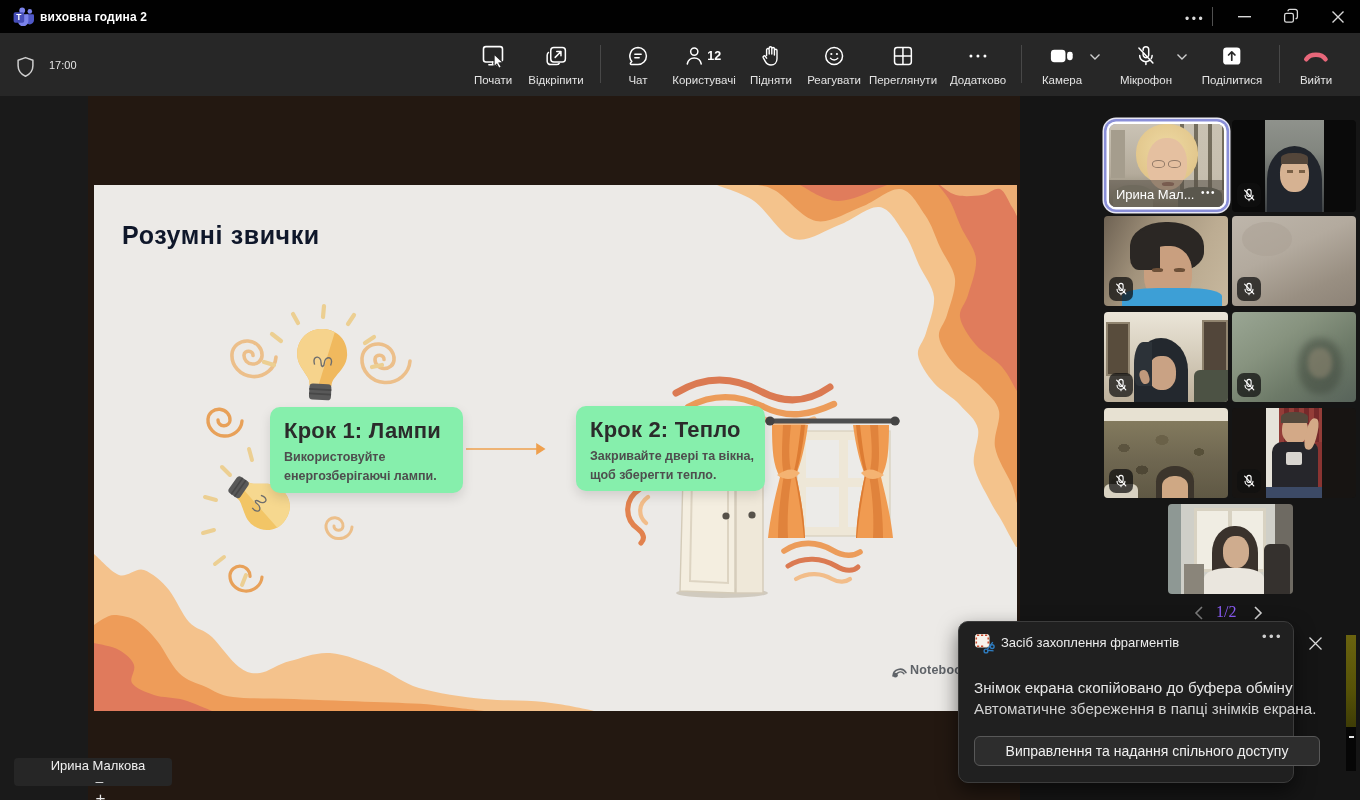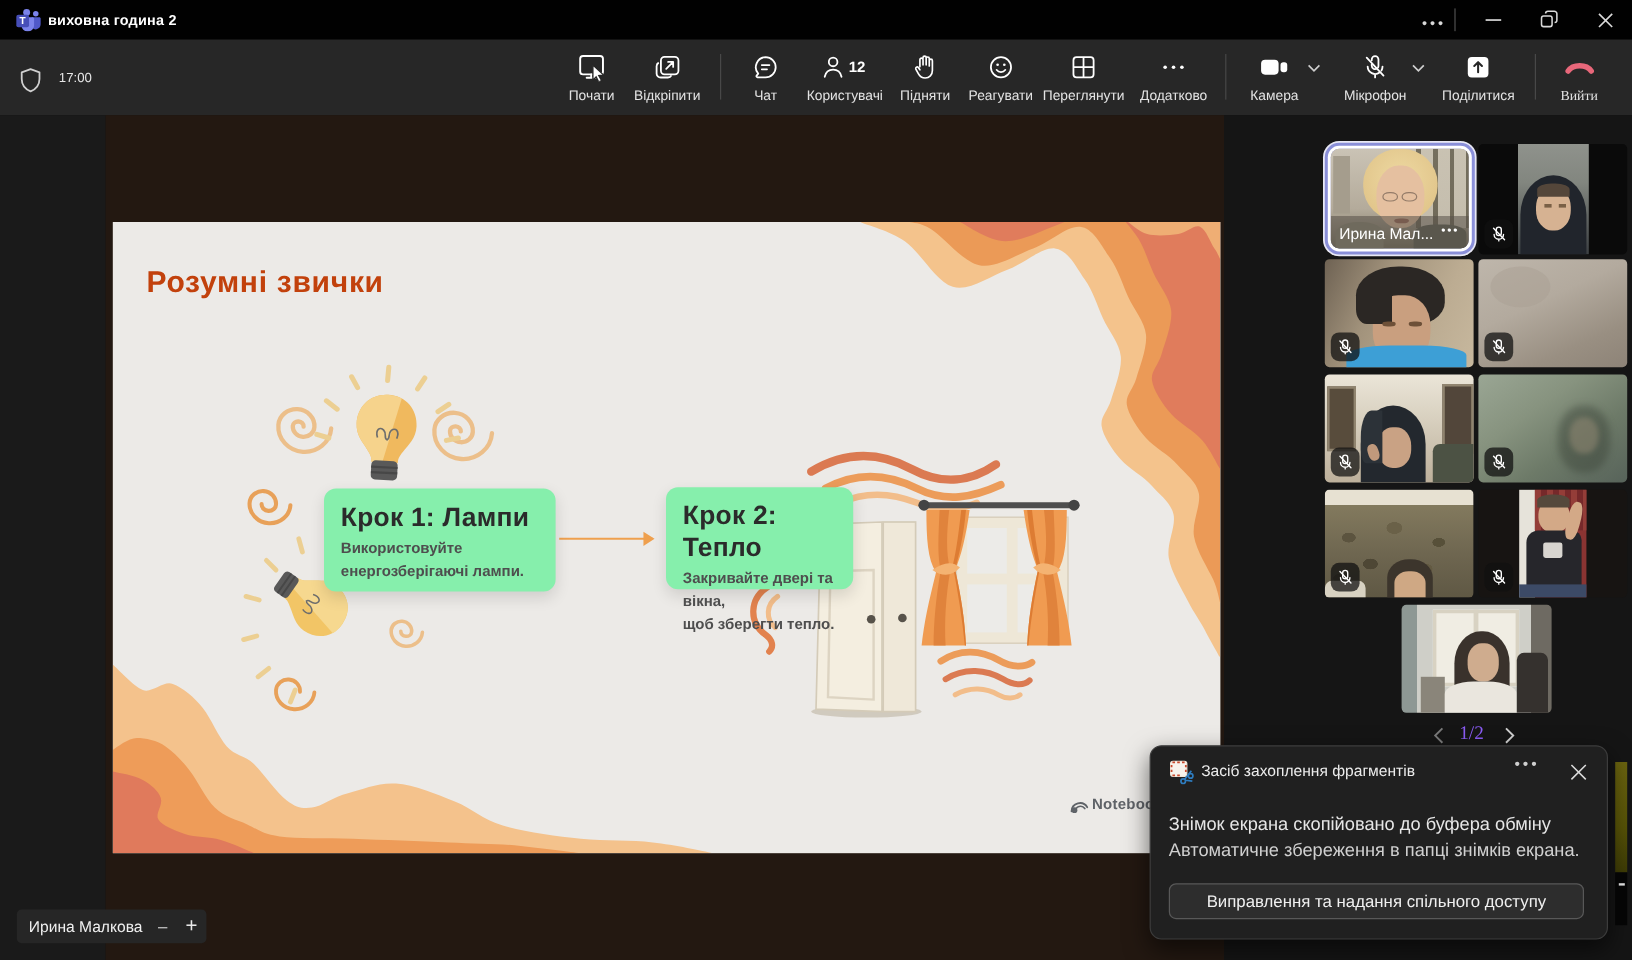--- a/index.html
+++ b/index.html
@@ -15,43 +15,43 @@
   .tbtn { position:absolute; top:11px; transform:translateX(-50%); text-align:center; color:#e6e6e6; }
   .tbtn .ic { height:26px; display:flex; justify-content:center; }
   .tbtn .lb { font-size:11.5px; margin-top:4px; color:#e3e3e3; white-space:nowrap; }
   .vsep { position:absolute; top:12px; width:1px; height:38px; background:#484848; }
 
   #gutter { position:absolute; left:0; top:96px; width:88px; height:704px; background:#1a1a1a; }
   #stage  { position:absolute; left:88px; top:96px; width:932px; height:704px; background:#231811; }
   #rightbg{ position:absolute; left:1020px; top:96px; width:340px; height:704px; background:#151515; }
 
   #slide { position:absolute; left:94px; top:185px; width:923px; height:526px; background:#eceae7; overflow:hidden; }
-  #slide h1 { position:absolute; left:28px; top:36px; font-size:25px; font-weight:700; color:#c2410c; letter-spacing:.6px; }
+  #slide h1 { position:absolute; left:28px; top:36px; font-size:25px; font-weight:700; color:#0f172a; letter-spacing:.6px; }
   .card { position:absolute; background:#86efac; border-radius:10px; box-shadow:0 5px 12px rgba(0,0,0,.12); }
   .card .ct { font-size:22px; font-weight:700; color:#2b2b2b; margin:11px 0 4px 14px; letter-spacing:.2px; }
   .card .cs { font-size:12.5px; font-weight:700; color:#4e4e4e; line-height:1.5; margin-left:14px; }
   #card1 { left:176px; top:222px; width:193px; height:86px; }
-  #card2 { left:461px; top:221px; width:156px; height:85px; }
+  #card2 { left:482px; top:221px; width:189px; height:85px; }
   #nblogo { position:absolute; left:816px; top:478px; color:#5f6368; font-size:12.5px; font-weight:700; letter-spacing:.2px; }
 
   .tile { position:absolute; border-radius:4px; overflow:hidden; }
   .badge { position:absolute; left:5px; bottom:5px; width:24px; height:24px; border-radius:7px;
            background:rgba(16,16,16,.74); display:flex; align-items:center; justify-content:center; }
 
-  #notif { position:absolute; left:958px; top:621px; width:382px; height:162px; background:#202020;
+  #notif { position:absolute; left:958px; top:621px; width:336px; height:162px; background:#202020;
            border:1px solid #3c3c3c; border-radius:10px; box-shadow:0 8px 20px rgba(0,0,0,.55); }
   #notif .ntitle { position:absolute; left:42px; top:13px; font-size:13px; color:#ececec; }
   #notif .l1 { position:absolute; left:15px; top:57px; font-size:15.2px; color:#e6e6e6; white-space:nowrap; }
   #notif .l2 { position:absolute; left:15px; top:78px; font-size:15.2px; color:#d0d0d0; white-space:nowrap; }
   #notif .nbtn { position:absolute; left:15px; top:114px; width:346px; height:30px; background:#2d2d2d;
            border:1px solid #585858; border-radius:6px; color:#f0f0f0; font-size:14px;
            display:flex; align-items:center; justify-content:center; white-space:nowrap; }
 
   #namepill { position:absolute; left:14px; top:758px; width:158px; height:28px; background:#262626;
-           border-radius:4px; color:#f0f0f0; font-size:13px; display:flex; align-items:center; }
+           border-radius:4px; color:#f0f0f0; font-size:13px; display:flex; align-items:center;flex-direction:column; }
 </style>
 </head>
 <body>
 <div id="page">
 
   <div id="titlebar">
     <svg class="abs" style="left:13px; top:7px" width="21" height="19" viewBox="0 0 21 19">
       <circle cx="9.2" cy="3.4" r="2.9" fill="#7b83eb"></circle>
       <circle cx="16.8" cy="4.4" r="2.3" fill="#7b83eb"></circle>
       <path d="M13.4 7.3h6.4c.66 0 1.2.54 1.2 1.2v4.6c0 2.4-1.95 4.4-4.35 4.4-2.4 0-4.35-2-4.35-4.4z" fill="#5059c9"></path>
@@ -194,21 +194,21 @@
       <div class="ic">
           <svg width="24" height="24" viewBox="0 0 24 24">
         <rect x="3.4" y="3.4" width="17.2" height="17.2" rx="3.4" fill="#fff"></rect>
         <path d="M12 16.2V8.4M8.8 11l3.2-3.2 3.2 3.2" fill="none" stroke="#272727" stroke-width="1.7" stroke-linecap="round" stroke-linejoin="round"></path>
       </svg>
         </div>
       <div class="lb">Поділитися</div>
     </div>
     <div class="vsep" style="left:1279px;"></div>
 
-    <div class="tbtn" style="left:1316px;font-family:Liberation Serif, serif;">
+    <div class="tbtn" style="left:1316px;">
       <div class="ic">
           <svg width="28" height="24" viewBox="0 0 28 24">
         <path d="M4.4 15.2c2-2.9 5.6-4.4 9.6-4.4s7.6 1.5 9.6 4.4" fill="none" stroke="#e8677a" stroke-width="4.6" stroke-linecap="round"></path>
       </svg>
         </div>
       <div class="lb">Вийти</div>
     </div>
   </div>
 
   <div id="gutter"></div>

